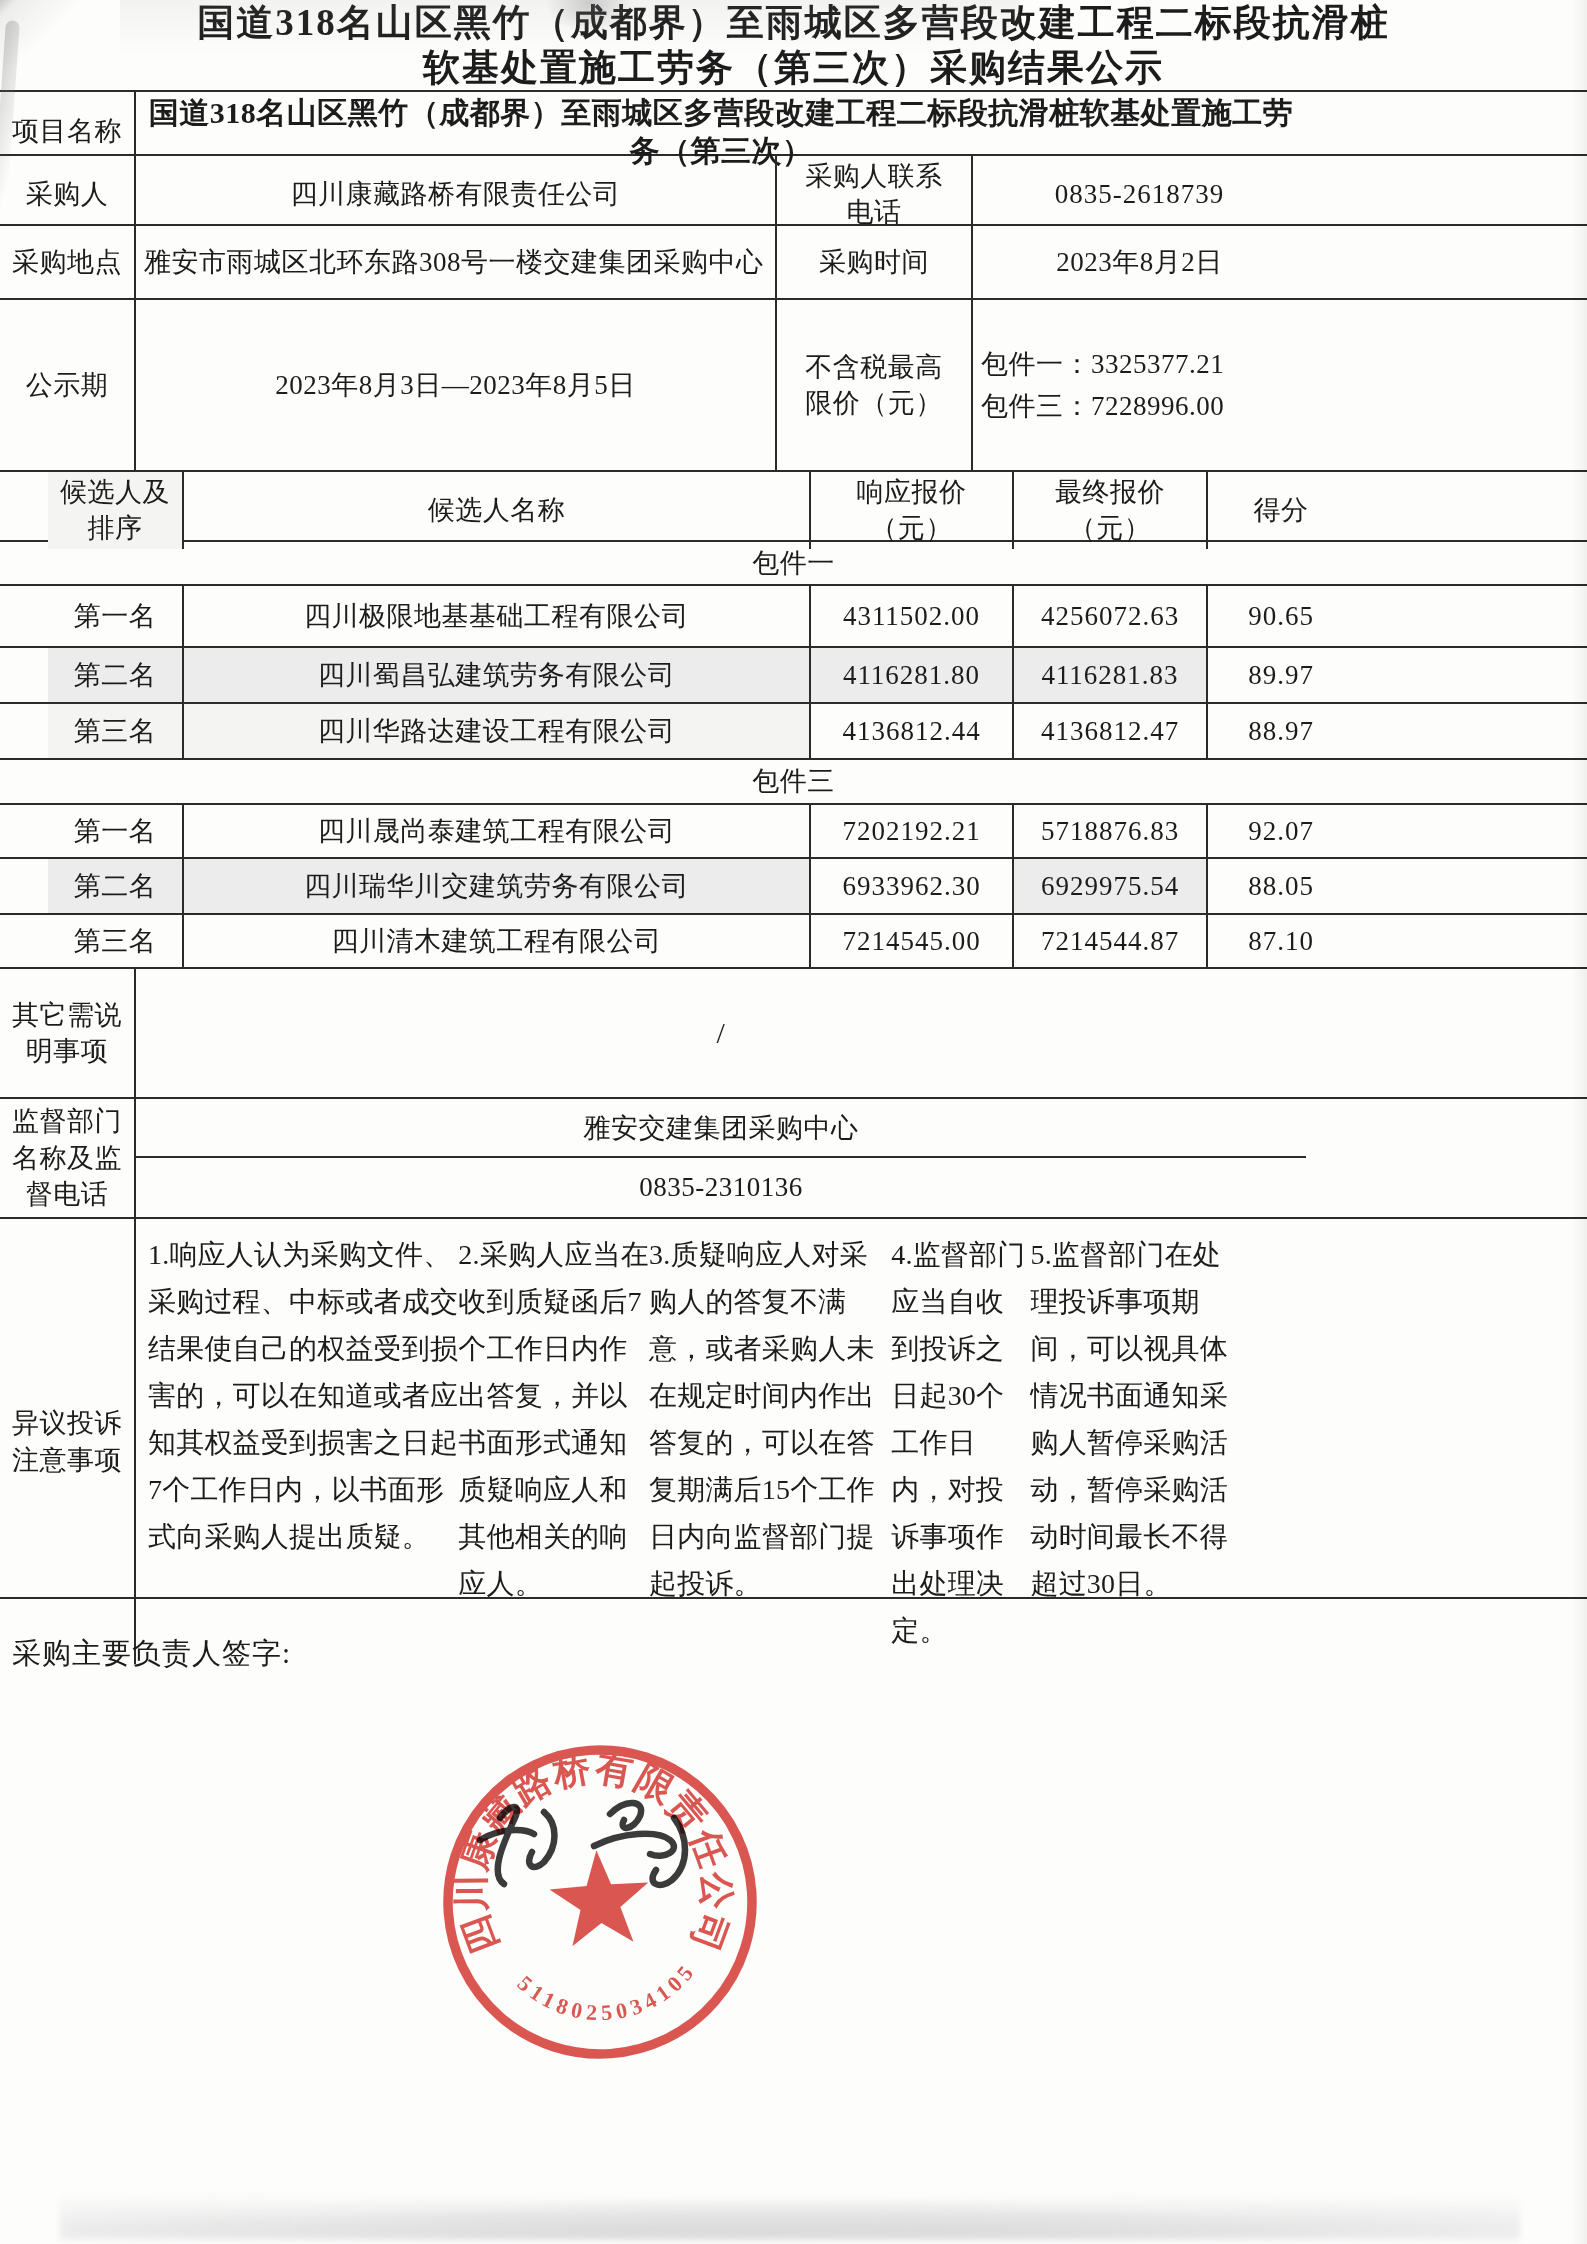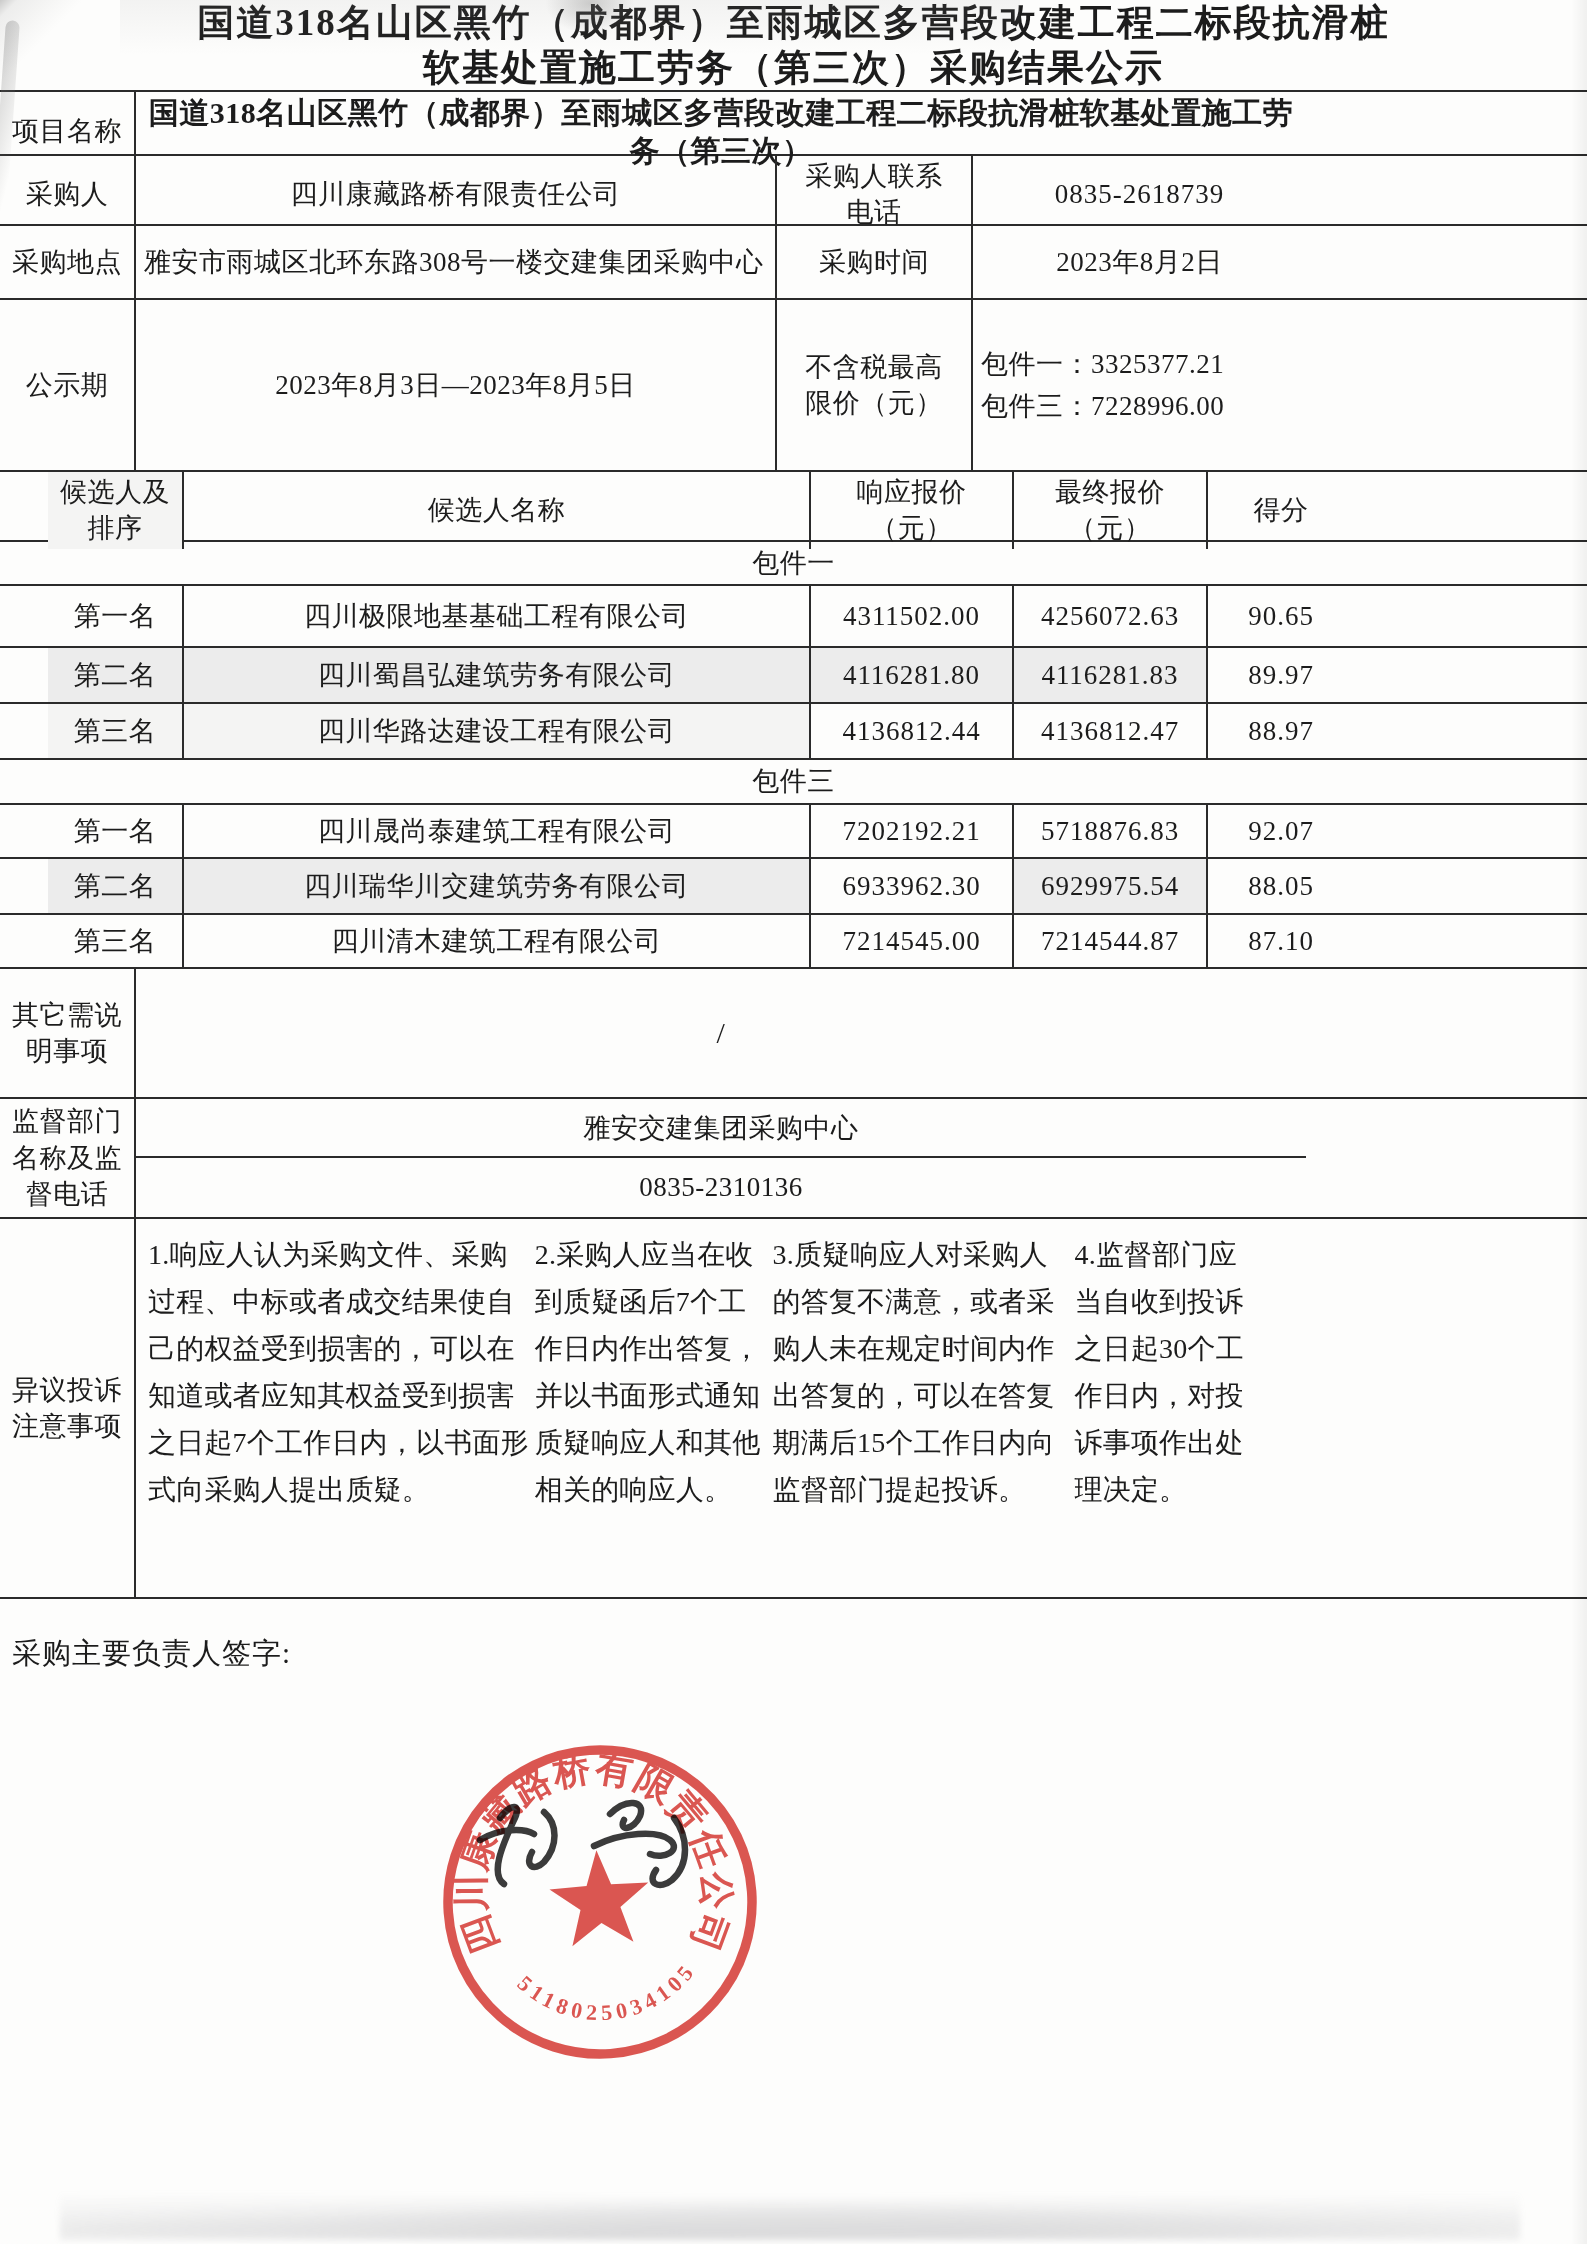--- a/index.html
+++ b/index.html
@@ -226,20 +226,21 @@
 
   <div class="row cols-label r-notes">
     <div class="cell">
         <span class="wrapbox w112">异议投诉注意事项</span>
       </div>
     <div class="cell notes-body">
       <div>1.响应人认为采购文件、采购过程、中标或者成交结果使自己的权益受到损害的，可以在知道或者应知其权益受到损害之日起7个工作日内，以书面形式向采购人提出质疑。</div>
       <div>2.采购人应当在收到质疑函后7个工作日内作出答复，并以书面形式通知质疑响应人和其他相关的响应人。</div>
       <div>3.质疑响应人对采购人的答复不满意，或者采购人未在规定时间内作出答复的，可以在答复期满后15个工作日内向监督部门提起投诉。</div>
       <div>4.监督部门应当自收到投诉之日起30个工作日内，对投诉事项作出处理决定。</div>
+      <div>5.监督部门在处理投诉事项期间，可以视具体情况书面通知采购人暂停采购活动，暂停采购活动时间最长不得超过30日。</div>
     </div>
   </div>
 
   <div class="row cols-full r-sign">
     <div class="cell sign-cell">采购主要负责人签字:</div>
   </div>
 
 </div>
 
 <svg class="handsign" viewBox="0 0 260 120">

